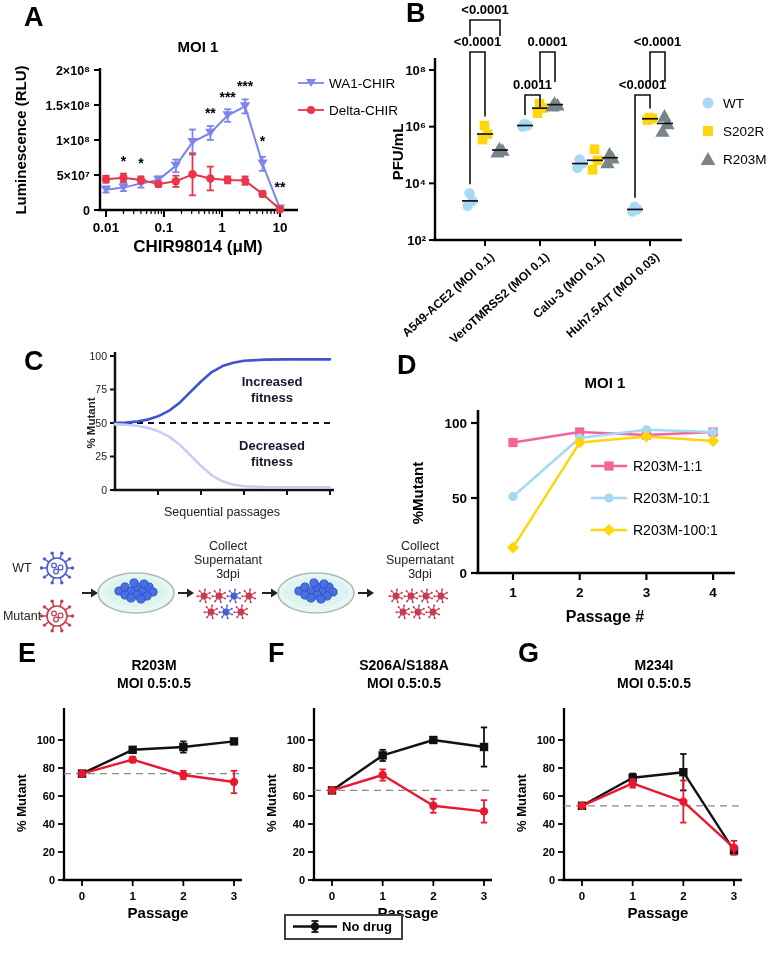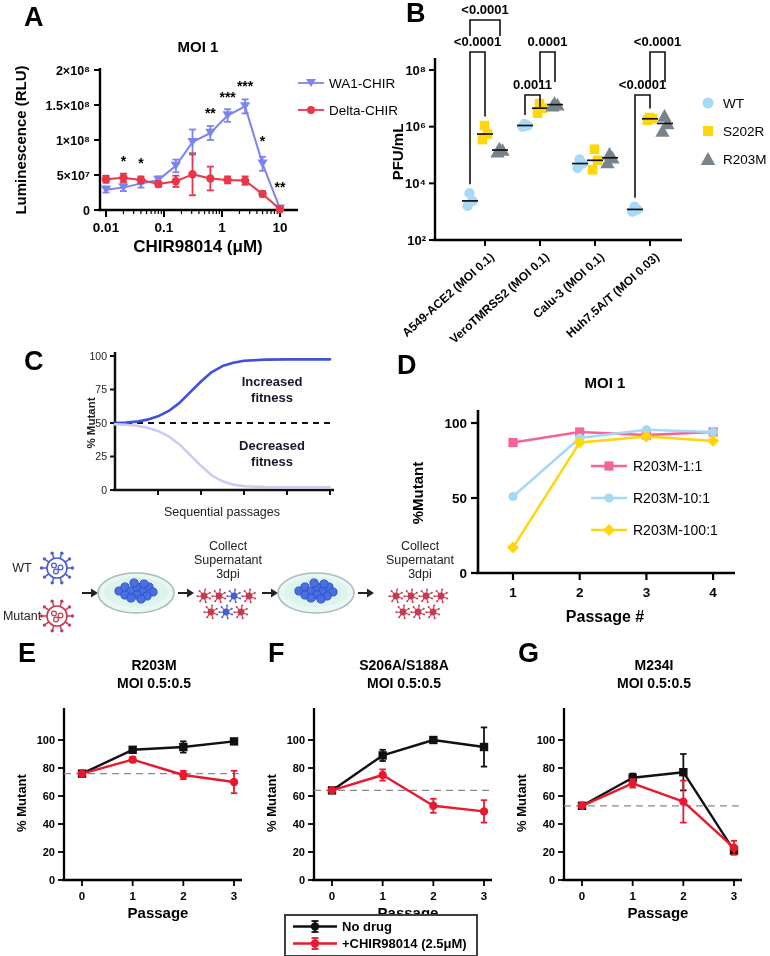--- a/index.html
+++ b/index.html
@@ -836,24 +836,14 @@
     <div class="row">
       <svg id="lg-m0" width="46" height="15">
           <line x1="1" y1="7.5" x2="45" y2="7.5" stroke="#111111" stroke-width="2.4"></line>
           <line x1="23" y1="2" x2="23" y2="13" stroke="#111111" stroke-width="1.8"></line>
           <line x1="19.5" y1="2" x2="26.5" y2="2" stroke="#111111" stroke-width="1.8"></line>
           <line x1="19.5" y1="13" x2="26.5" y2="13" stroke="#111111" stroke-width="1.8"></line>
           <circle cx="23" cy="7.5" r="4.2" fill="#111111"></circle>
         </svg>
       <span>No drug</span>
     </div>
-    <div class="row">
-      <svg id="lg-m1" width="46" height="15">
-          <line x1="1" y1="7.5" x2="45" y2="7.5" stroke="#e8192e" stroke-width="2.4"></line>
-          <line x1="23" y1="2" x2="23" y2="13" stroke="#e8192e" stroke-width="1.8"></line>
-          <line x1="19.5" y1="2" x2="26.5" y2="2" stroke="#e8192e" stroke-width="1.8"></line>
-          <line x1="19.5" y1="13" x2="26.5" y2="13" stroke="#e8192e" stroke-width="1.8"></line>
-          <circle cx="23" cy="7.5" r="4.2" fill="#e8192e"></circle>
-        </svg>
-      <span>+CHIR98014 (2.5μM)</span>
-    </div>
   </div>
 </div>
 
 </body></html>

